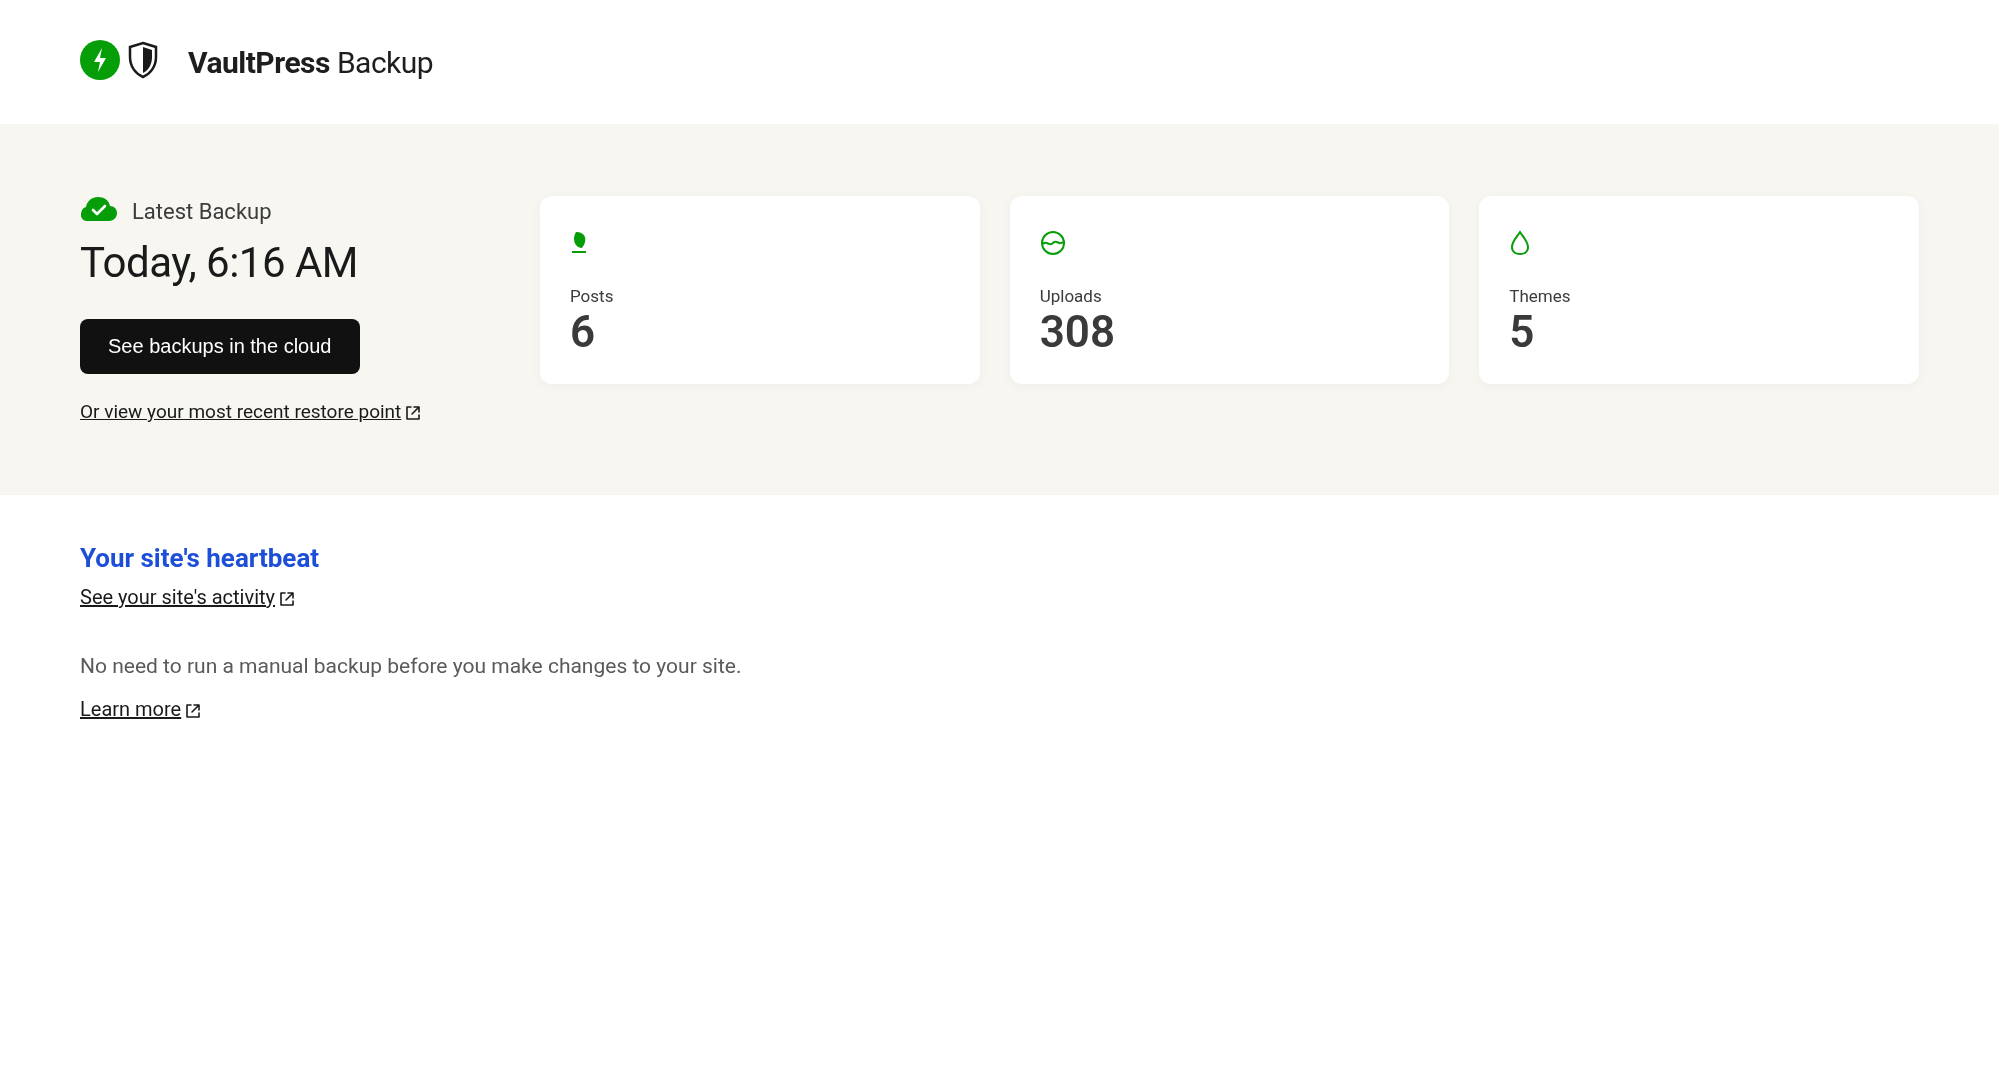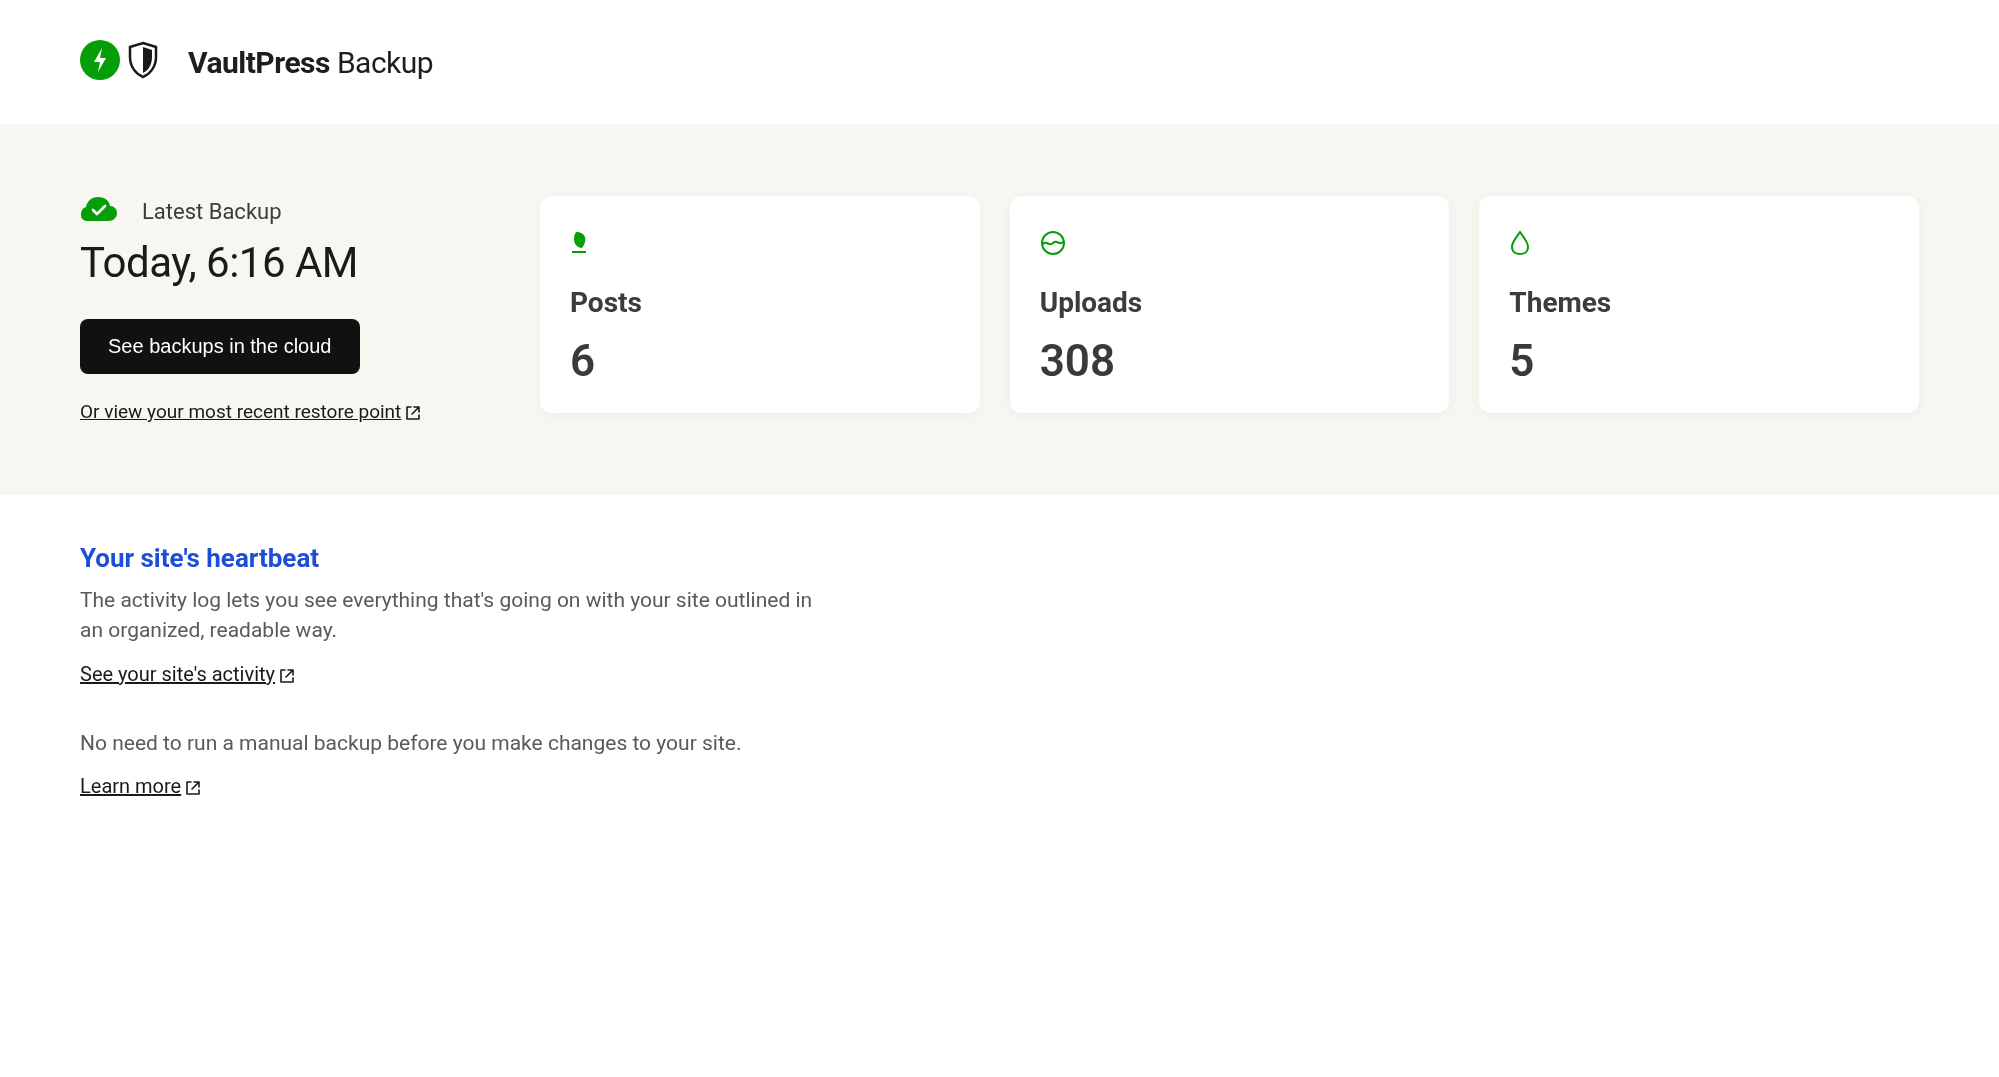--- a/index.html
+++ b/index.html
@@ -34,21 +34,21 @@
     gap: 40px;
   }
   .hero-left {
     flex: 0 0 420px;
     display: flex;
     flex-direction: column;
   }
   .latest-row {
     display: flex;
     align-items: center;
-    gap: 24px;
+    gap: 14px;
     margin-bottom: 12px;
   }
   .latest-label {
     font-size: 22px;
     color: #3c3c3c;
     font-weight: 400;
   }
   .backup-time {
     font-size: 42px;
     font-weight: 400;
@@ -93,24 +93,24 @@
     display: flex;
     flex-direction: column;
     min-height: 186px;
   }
   .stat-icon {
     height: 26px;
     margin-bottom: 30px;
     color: #069e08;
   }
   .stat-label {
-    font-size: 28px;
+    font-size: 17px;
     color: #3c3c3c;
-    font-weight: 700;
-    margin-bottom: 20px;
+    font-weight: 400;
+    margin-bottom: 4px;
   }
   .stat-value {
     font-size: 44px;
     font-weight: 600;
     color: #3a3a3a;
     line-height: 1;
   }
 
   .lower {
     padding: 48px 80px 40px 80px;
@@ -216,21 +216,20 @@
       </div>
       <div class="stat-label">Themes</div>
       <div class="stat-value">5</div>
     </div>
   </div>
 </div>
 
 <div class="lower">
   <div class="section-block">
     <div class="section-title">Your site's heartbeat</div>
-    <div class="section-desc">The activity log lets you see everything that's going on with your site outlined in an organized, readable way.</div>
     <a class="link-row smaller">
       <span>See your site's activity</span>
       <span>
         <svg class="ext-icon" viewBox="0 0 16 16">
             <path d="M6 2 H2 V14 H14 V10 M9 2 H14 V7 M14 2 L7 9" stroke="#1a1a1a" stroke-width="1.6" fill="none" stroke-linecap="round" stroke-linejoin="round"></path>
           </svg>
       </span>
     </a>
   </div>
 

